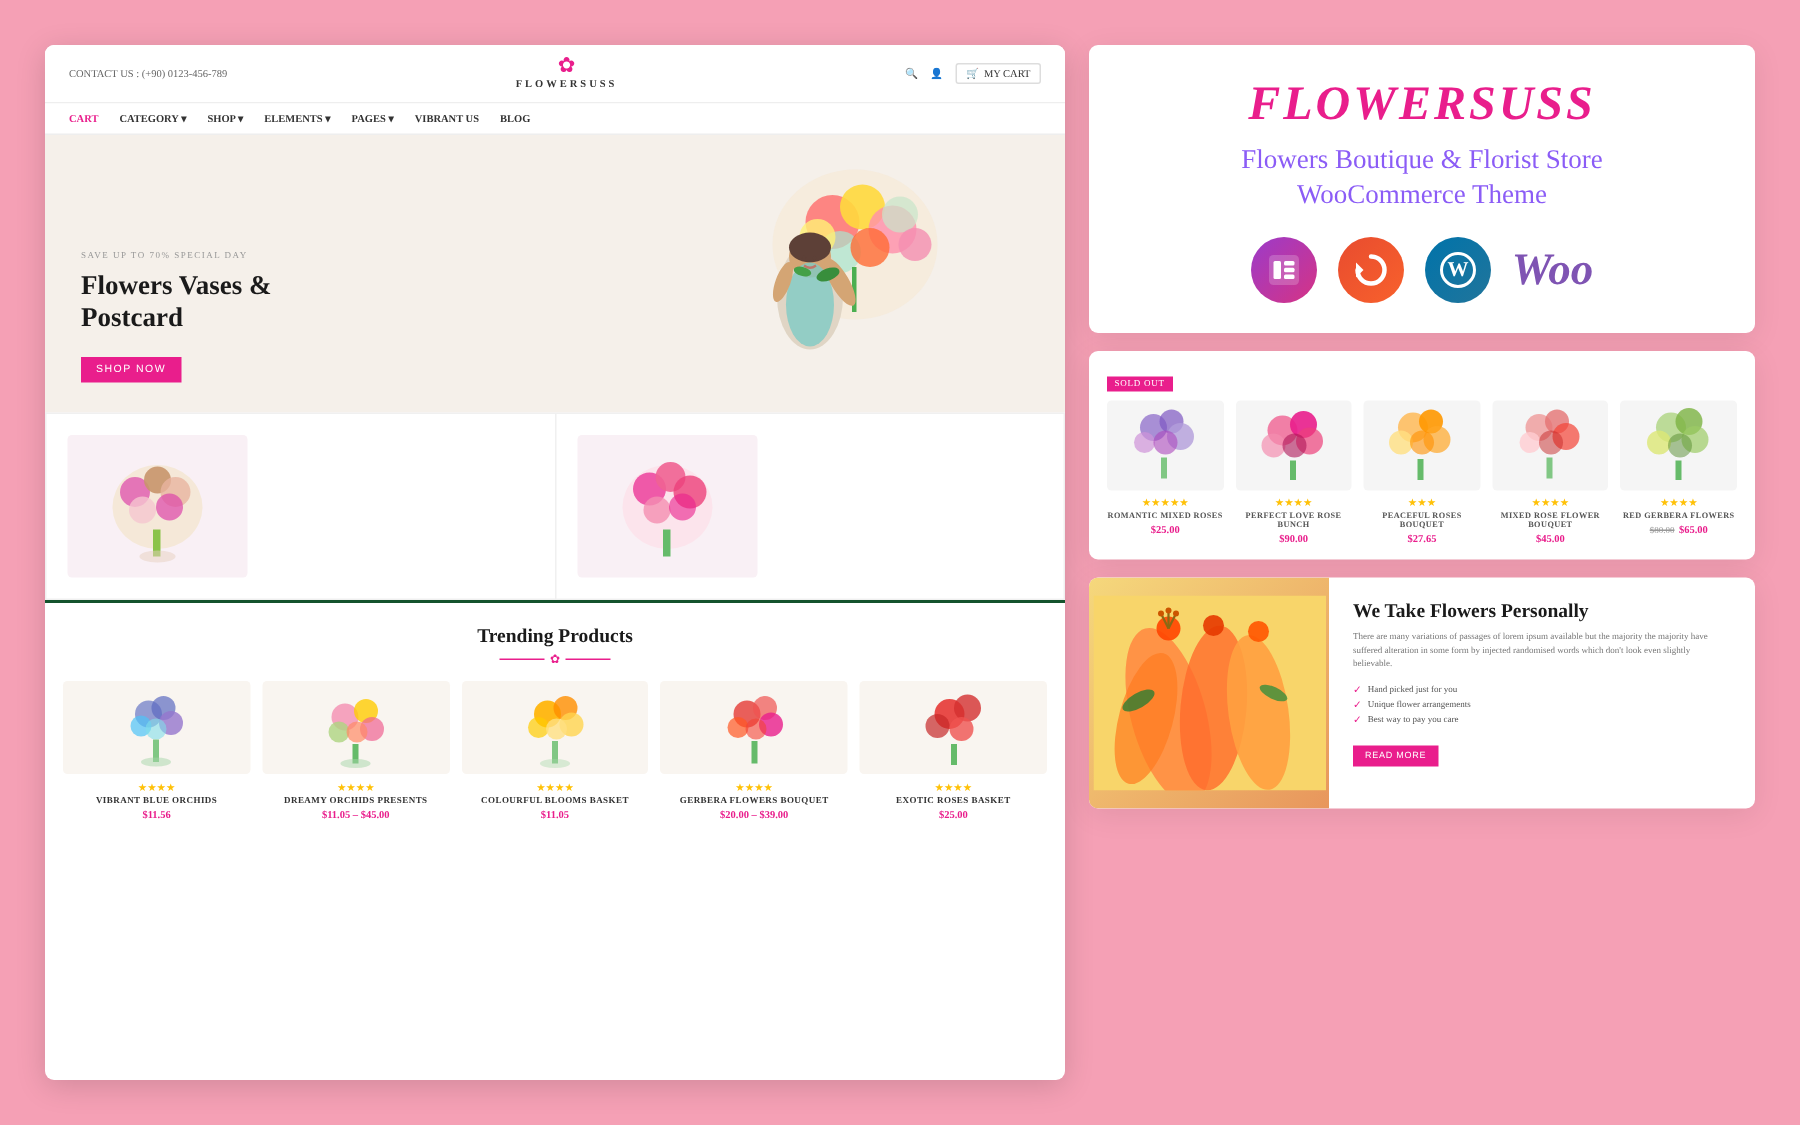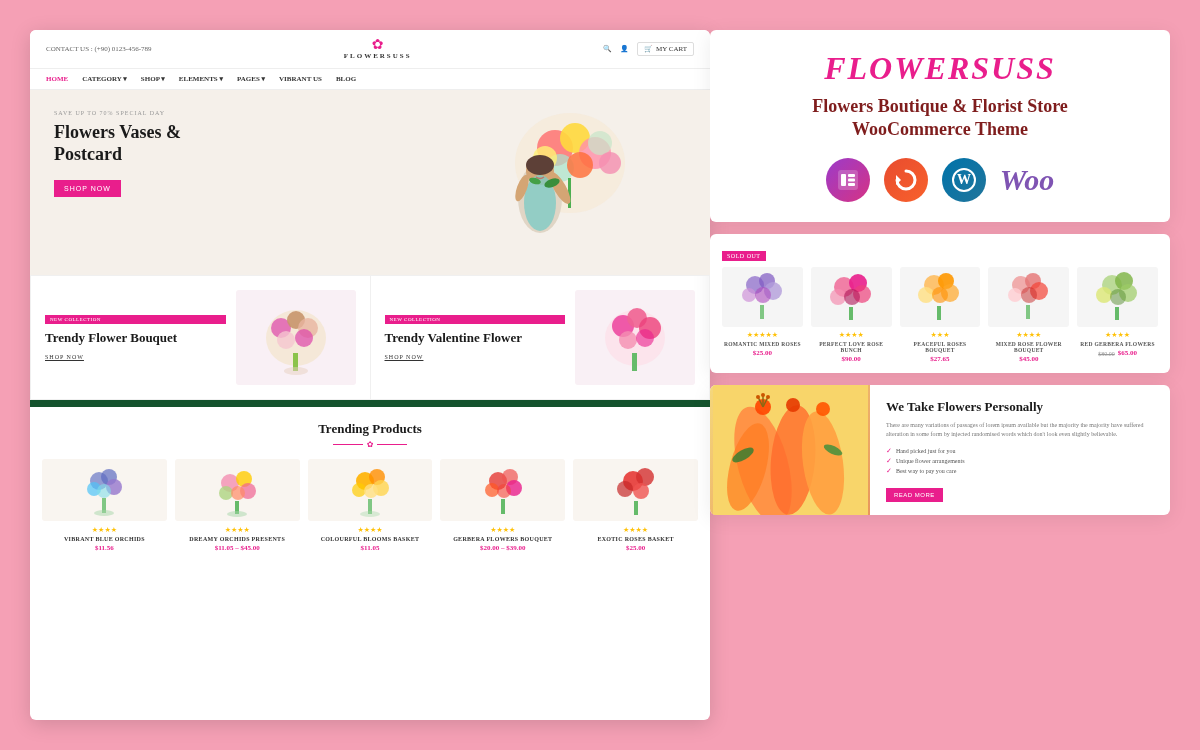--- a/index.html
+++ b/index.html
@@ -11,20 +11,21 @@
       overflow: hidden;
       display: flex;
       align-items: center;
       justify-content: center;
     }
 
     .main-container {
       width: 1160px;
       height: 710px;
       display: flex;
+      gap: 16px;
       padding: 10px;
     }
 
     
     .left-panel {
       width: 680px;
       height: 690px;
       background: white;
       border-radius: 6px;
       overflow: hidden;
@@ -107,21 +108,21 @@
       font-weight: bold;
     }
 
     
     .hero-section {
       background: #f5f0ea;
       height: 185px;
       position: relative;
       overflow: hidden;
       display: flex;
-      align-items: flex-start;
+      align-items: flex-end;
     }
 
     .hero-content {
       padding: 20px 24px;
       z-index: 2;
       position: relative;
     }
 
     .hero-tag {
       font-size: 6px;
@@ -225,21 +226,21 @@
       align-items: center;
       justify-content: center;
       background: #f9f0f5;
       border-radius: 3px;
     }
 
     
     .trending-section {
       background: white;
       padding: 14px 12px;
-      border-top: 7px solid #14532d;
+      border-top: 2px solid #14532d;
     }
 
     .section-header {
       text-align: center;
       margin-bottom: 10px;
     }
 
     .section-title {
       font-size: 13px;
       color: #1a1a1a;
@@ -332,22 +333,22 @@
       font-weight: 900;
       color: #e91e8c;
       letter-spacing: 2px;
       text-align: center;
       margin-bottom: 8px;
       font-style: italic;
     }
 
     .brand-subtitle {
       font-size: 18px;
-      font-weight: bold;
-      color: #7f1d1d;
+      font-weight: normal;
+      color: #8b5cf6;
       text-align: center;
       line-height: 1.3;
       margin-bottom: 16px;
     }
 
     .tech-icons {
       display: flex;
       justify-content: center;
       gap: 14px;
       align-items: center;
@@ -456,21 +457,21 @@
       font-size: 6px;
     }
 
     
     .bottom-right {
       background: white;
       border-radius: 6px;
       overflow: hidden;
       box-shadow: 0 4px 20px rgba(0,0,0,0.08);
       display: flex;
-      height: 130px;
+      height: 154px;
     }
 
     .flowers-image-panel {
       width: 160px;
       background: linear-gradient(135deg, #f5d87c, #e8965c);
       display: flex;
       align-items: center;
       justify-content: center;
       position: relative;
       overflow: hidden;
@@ -548,21 +549,21 @@
         <span style="cursor:pointer;">🔍</span>
         <span style="cursor:pointer;">👤</span>
         <div class="cart-btn">
           <span>🛒</span>
           <span>MY CART</span>
         </div>
       </div>
     </div>
 
     <div class="site-nav">
-      <span class="nav-item active">HOME</span>
+      <span class="nav-item active">CART</span>
       <span class="nav-item">CATEGORY ▾</span>
       <span class="nav-item">SHOP ▾</span>
       <span class="nav-item">ELEMENTS ▾</span>
       <span class="nav-item">PAGES ▾</span>
       <span class="nav-item">VIBRANT US</span>
       <span class="nav-item">BLOG</span>
     </div>
 
     <div class="hero-section">
       <div class="hero-content">
@@ -604,44 +605,34 @@
           <path d="M 86 84 Q 90 87 94 84" stroke="#c0776a" stroke-width="1.5" fill="none"></path>
 
           <ellipse cx="102" cy="90" rx="8" ry="4" fill="#388e3c" transform="rotate(-20 102 90)"></ellipse>
           <ellipse cx="85" cy="88" rx="6" ry="3" fill="#43a047" transform="rotate(15 85 88)"></ellipse>
         </svg>
       </div>
     </div>
 
     <div class="collection-row">
       <div class="collection-card">
-        <div class="collection-info">
-          <span class="new-collection-badge">NEW COLLECTION</span>
-          <div class="collection-title">Trendy Flower Bouquet</div>
-          <a class="shop-now-link" href="#">SHOP NOW</a>
-        </div>
         <div class="collection-image-area">
           <svg width="100" height="80" viewBox="0 0 100 80" xmlns="http://www.w3.org/2000/svg">
             <ellipse cx="50" cy="40" rx="30" ry="28" fill="#f5e8d8"></ellipse>
             <circle cx="35" cy="30" r="10" fill="#d4a" opacity="0.7"></circle>
             <circle cx="50" cy="22" r="9" fill="#c8956c" opacity="0.9"></circle>
             <circle cx="62" cy="30" r="10" fill="#e8b4a0" opacity="0.8"></circle>
             <circle cx="40" cy="42" r="9" fill="#f5c6d0" opacity="0.8"></circle>
             <circle cx="58" cy="40" r="9" fill="#d4a" opacity="0.7"></circle>
             <rect x="47" y="55" width="5" height="18" fill="#8bc34a"></rect>
             <ellipse cx="50" cy="73" rx="12" ry="4" fill="#e8d0c0" opacity="0.5"></ellipse>
           </svg>
         </div>
       </div>
       <div class="collection-card">
-        <div class="collection-info">
-          <span class="new-collection-badge">NEW COLLECTION</span>
-          <div class="collection-title">Trendy Valentine Flower</div>
-          <a class="shop-now-link" href="#">SHOP NOW</a>
-        </div>
         <div class="collection-image-area">
           <svg width="100" height="80" viewBox="0 0 100 80" xmlns="http://www.w3.org/2000/svg">
             <ellipse cx="50" cy="40" rx="30" ry="28" fill="#fce4ec"></ellipse>
             <circle cx="38" cy="28" r="11" fill="#e91e8c" opacity="0.7"></circle>
             <circle cx="52" cy="20" r="10" fill="#f06292" opacity="0.9"></circle>
             <circle cx="65" cy="30" r="11" fill="#ec407a" opacity="0.8"></circle>
             <circle cx="43" cy="42" r="9" fill="#f48fb1" opacity="0.8"></circle>
             <circle cx="60" cy="40" r="9" fill="#e91e8c" opacity="0.6"></circle>
             <rect x="47" y="55" width="5" height="18" fill="#66bb6a"></rect>
           </svg>

